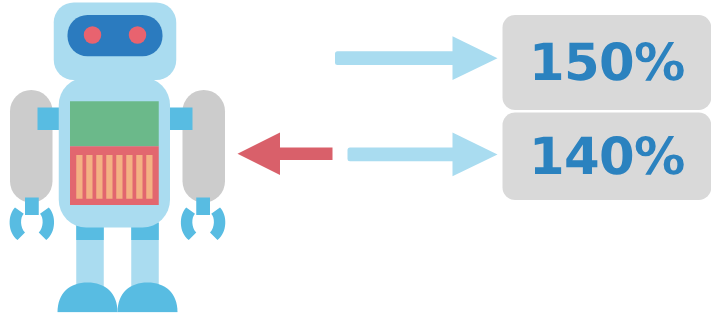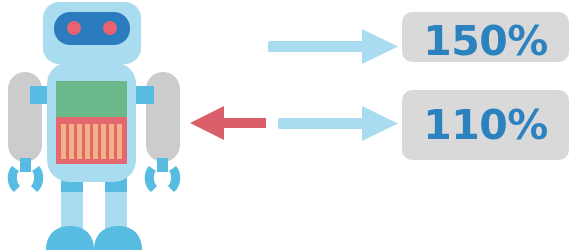--- a/index.html
+++ b/index.html
@@ -37,22 +37,21 @@
     line-height: 1;
     color: #2b82bf;
     letter-spacing: -0.5px;
     white-space: nowrap;
     user-select: none;
   }
   #badge-150 {
     left: 402px;
     top: 12px;
     width: 167px;
-    height: 50px;
-    align-items: flex-end;
+    height: 76px;
   }
   #badge-250 {
     left: 402px;
     top: 90px;
     width: 167px;
     height: 70px;
   }
 </style>
 </head>
 <body>
@@ -127,16 +126,16 @@
       <path d="M398 123.5 L362 106 L362 141 Z" fill="#a9dcf0"></path>
     </g>
 
   </svg>
 
   <div class="badge" id="badge-150">
     <span class="badge-label">150%</span>
   </div>
 
   <div class="badge" id="badge-250">
-    <span class="badge-label">110%</span>
+    <span class="badge-label">140%</span>
   </div>
 
 </div>
 
 </body></html>

